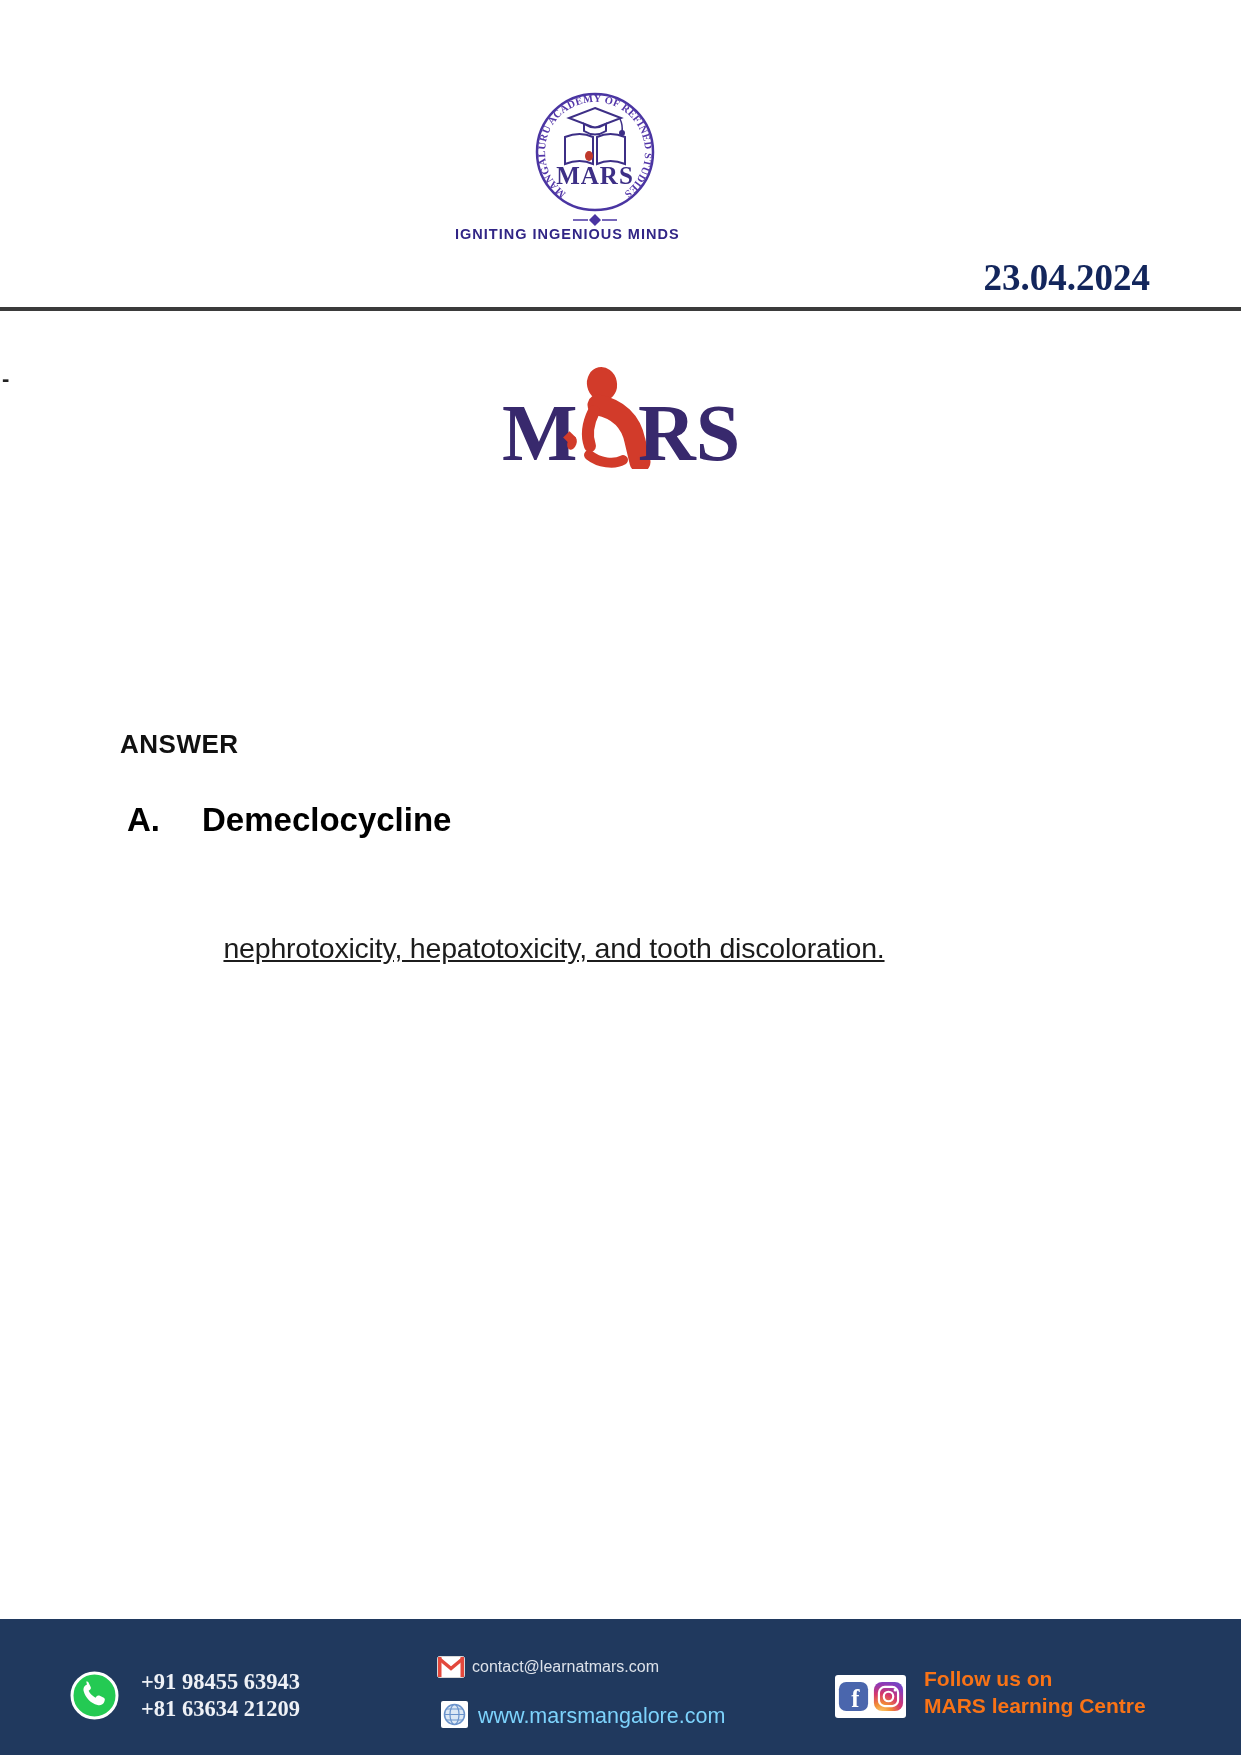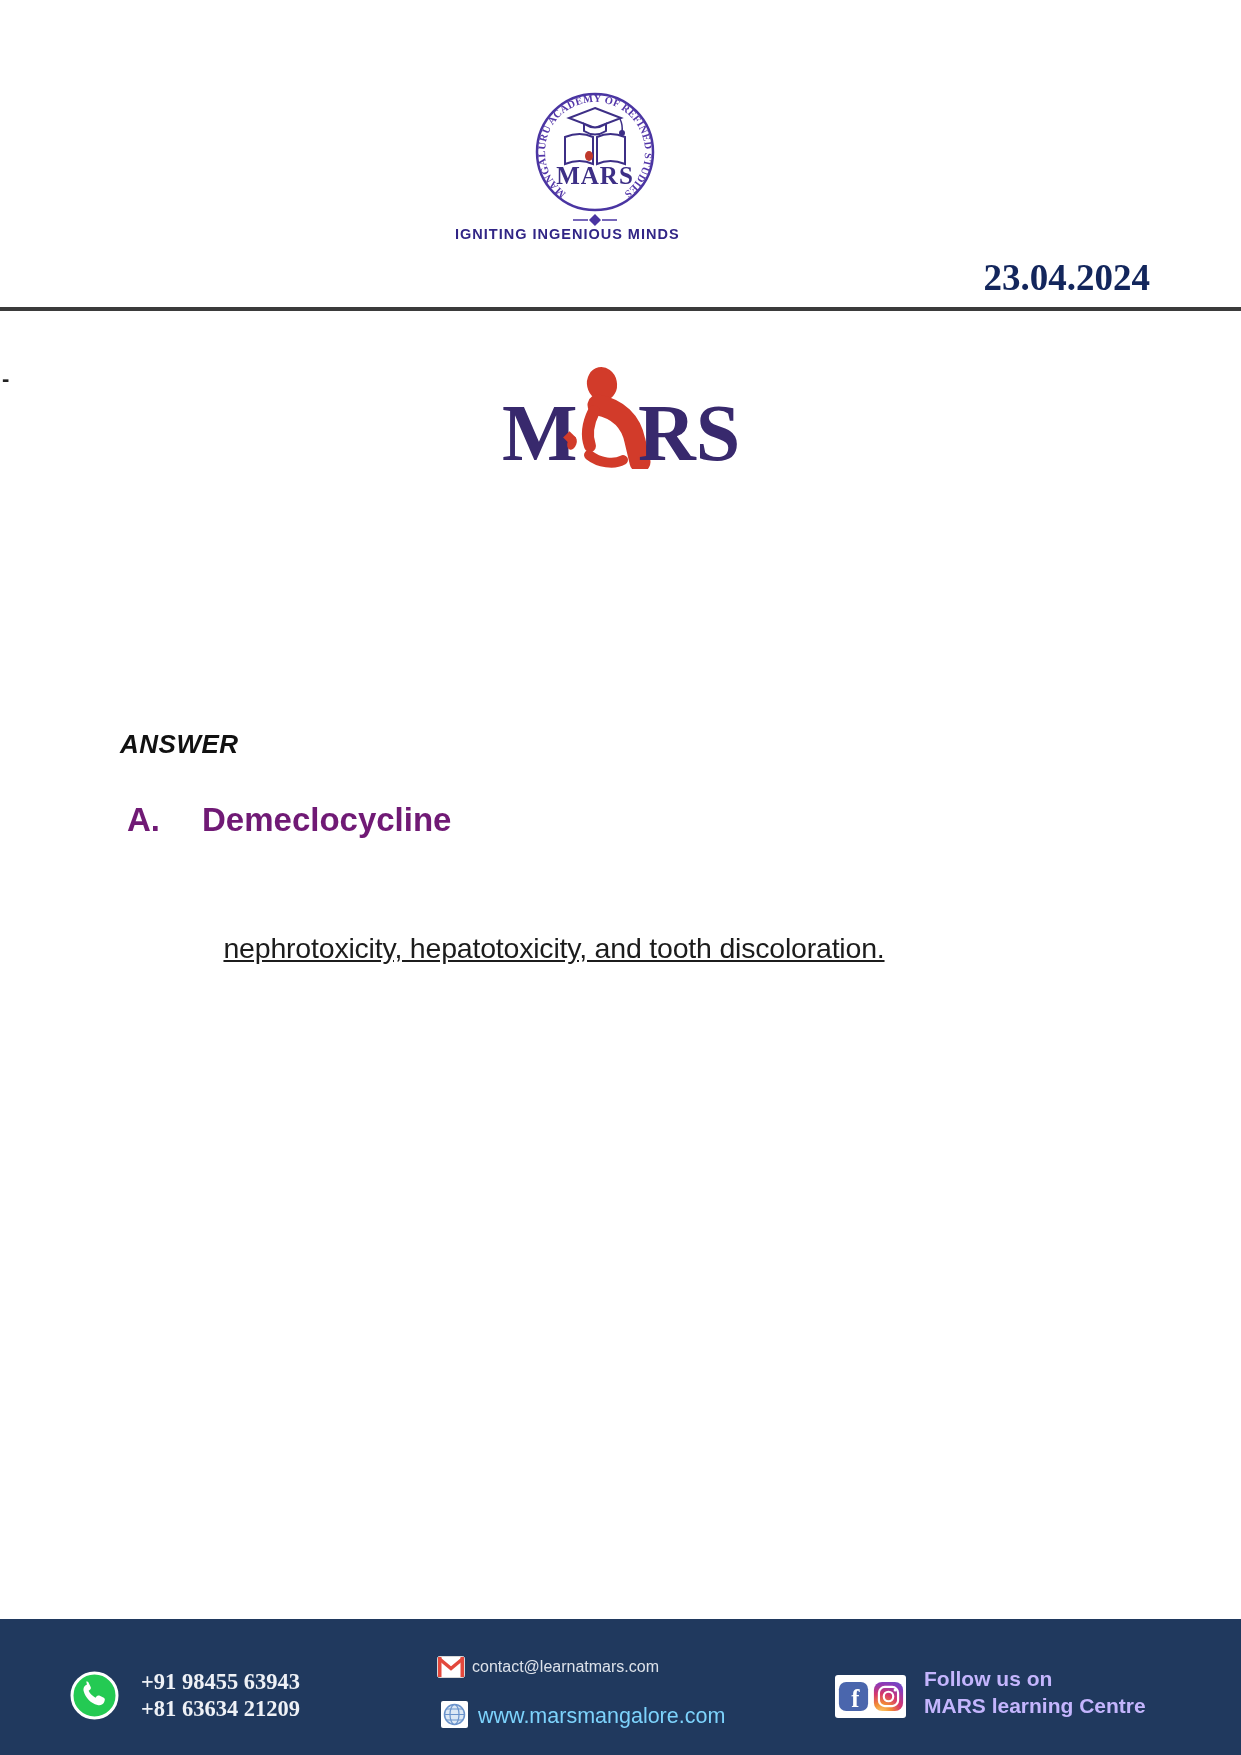--- a/index.html
+++ b/index.html
@@ -21,41 +21,41 @@
   .h-date{right:91px;}
   .rule{position:absolute;left:0;top:307px;width:1241px;height:4px;background:#3b3b3b;}
   .stray{position:absolute;left:2px;top:366px;font-size:22px;font-weight:bold;color:#222;}
 
   
   .brand{position:absolute;left:502px;top:363px;width:250px;height:106px;}
   .brand text{font-family:"Liberation Serif",serif;font-weight:bold;font-size:80px;fill:#38296d;}
 
   
   .answer-heading{position:absolute;left:120px;top:729px;font-size:26px;font-weight:800;
-                  color:#111;letter-spacing:.5px;font-style:italic;}
-  .option{position:absolute;left:127px;top:801px;font-size:33px;font-weight:bold;color:#701a75;}
+                  color:#111;letter-spacing:.5px;}
+  .option{position:absolute;left:127px;top:801px;font-size:33px;font-weight:bold;color:#000000;}
   .option .opt-text{margin-left:42px;}
   .body-line{position:absolute;left:117px;width:874px;font-size:28.5px;color:#1c1c1c;
              letter-spacing:-0.2px;}
   .body-l1{top:878px;text-align:justify;text-align-last:justify;}
   .body-l2{top:932px;text-align:center;text-decoration:underline;}
 
   
   .footer{position:absolute;left:0;top:1619px;width:1241px;height:176px;background:#20395e;}
   .wa{position:absolute;left:70px;top:52px;}
   .phones{position:absolute;left:141px;top:50px;font-family:"Liberation Serif",serif;
           font-weight:bold;font-size:22.5px;line-height:26.5px;color:#eef1f6;}
   .mail-ic{position:absolute;left:437px;top:37px;}
   .email{position:absolute;left:472px;top:39px;font-size:16px;color:#dde2ea;}
   .globe-ic{position:absolute;left:441px;top:82px;}
   .web{position:absolute;left:478px;top:85px;font-size:21.5px;color:#7dd3fc;}
   .social-card{position:absolute;left:835px;top:56px;width:71px;height:43px;background:#fff;
                border-radius:3px;display:flex;align-items:center;justify-content:center;gap:4px;}
   .follow{position:absolute;left:924px;top:47px;font-size:21px;font-weight:bold;
-          line-height:26.5px;color:#c4b5fd;}
+          line-height:26.5px;color:#f97316;}
 </style>
 </head>
 <body>
 
 <div id="page">
 
   <svg class="seal" viewBox="0 0 144 140">
     <circle cx="72" cy="60" r="58" fill="none" stroke="#4a35a2" stroke-width="2.5"></circle>
     <defs>
       <path id="sealArc" d="M 50.2 105 A 50 50 0 1 1 93.8 105" fill="none"></path>

